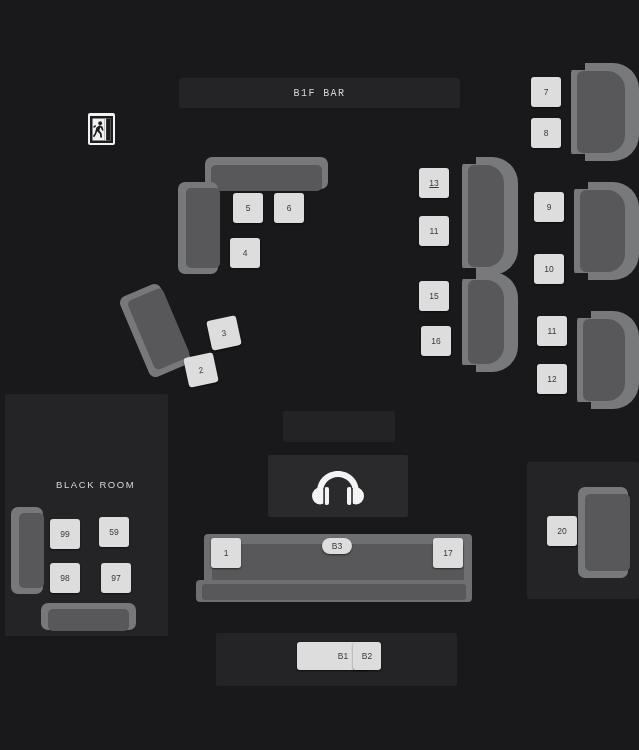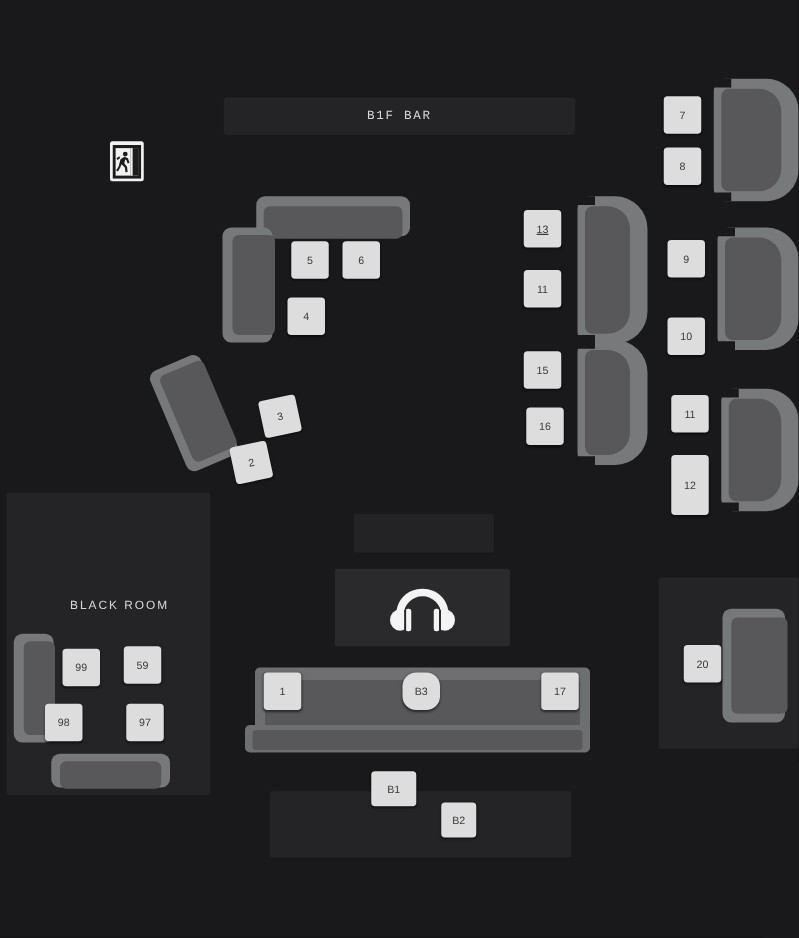--- a/index.html
+++ b/index.html
@@ -252,35 +252,35 @@
   </div>
 
   <div class="plainpanel" style="left:216px; top:633px; width:241px; height:53px;"></div>
 
   <div id="tables-layer">
       <div class="table" style="left: 531px; top: 77px; width: 30px; height: 30px;">7</div>
       <div class="table" style="left: 531px; top: 118px; width: 30px; height: 30px;">8</div>
       <div class="table" style="left: 534px; top: 192px; width: 30px; height: 30px;">9</div>
       <div class="table" style="left: 534px; top: 238px; width: 30px; height: 30px; margin-top: 16px;">10</div>
       <div class="table" style="left: 537px; top: 316px; width: 30px; height: 30px;">11</div>
-      <div class="table" style="left: 537px; top: 364px; width: 30px; height: 48px;">12</div>
+      <div class="table" style="left: 537px; top: 364px; width: 30px; height: 30px;">12</div>
       <div class="table" style="left: 419px; top: 168px; width: 30px; height: 30px; text-decoration: underline;">13</div>
       <div class="table" style="left: 419px; top: 216px; width: 30px; height: 30px;">11</div>
       <div class="table" style="left: 419px; top: 281px; width: 30px; height: 30px;">15</div>
       <div class="table" style="left: 421px; top: 326px; width: 30px; height: 30px; text-align: center;">16</div>
       <div class="table" style="left: 233px; top: 193px; width: 30px; height: 30px;">5</div>
       <div class="table" style="left: 274px; top: 193px; width: 30px; height: 30px;">6</div>
       <div class="table" style="left: 230px; top: 238px; width: 30px; height: 30px;">4</div>
       <div class="table" style="left: 209px; top: 318px; width: 30px; height: 30px; transform: rotate(-12deg);">3</div>
       <div class="table" style="left: 186px; top: 355px; width: 30px; height: 30px; transform: rotate(-12deg);">2</div>
       <div class="table" style="left: 50px; top: 519px; width: 30px; height: 30px;">99</div>
       <div class="table" style="left: 99px; top: 517px; width: 30px; height: 30px;">59</div>
-      <div class="table" style="left: 36px; top: 563px; width: 30px; height: 30px;">98</div>
+      <div class="table" style="left: 50px; top: 563px; width: 30px; height: 30px;">98</div>
       <div class="table" style="left: 101px; top: 563px; width: 30px; height: 30px;">97</div>
       <div class="table" style="left: 547px; top: 516px; width: 30px; height: 30px;">20</div>
       <div class="table" style="left: 211px; top: 538px; width: 30px; height: 30px;">1</div>
-      <div class="table" style="left: 322px; top: 538px; width: 30px; height: 30px; border-radius: 11px;">B3</div>
+      <div class="table" style="left: 322px; top: 538px; width: 30px; height: 16px; border-radius: 11px;">B3</div>
       <div class="table" style="left: 433px; top: 538px; width: 30px; height: 30px;">17</div>
-      <div class="table" style="left: 297px; top: 617px; width: 36px; height: 28px;">B1</div>
+      <div class="table" style="left: 297px; top: 642px; width: 52px; height: 28px; padding-left: 20px;">B1</div>
       <div class="table" style="left: 353px; top: 642px; width: 28px; height: 28px;">B2</div>
     </div>
 
 </div>
 
 </body></html>

